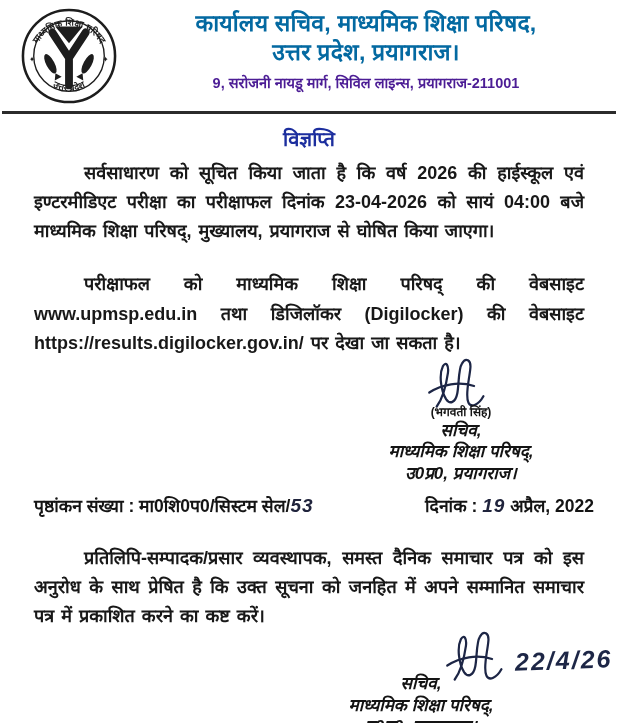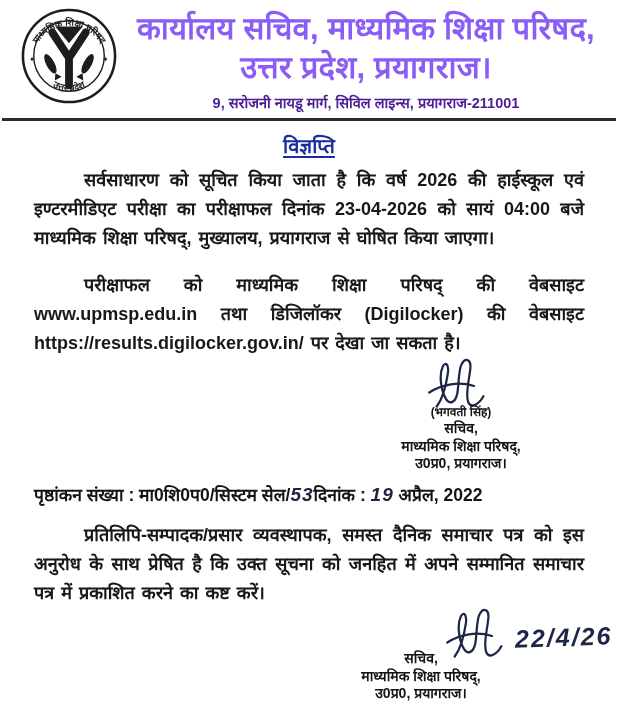--- a/index.html
+++ b/index.html
@@ -4,41 +4,41 @@
 <style>
   html,body{margin:0;padding:0;background:#ffffff;}
   .page{
     position:relative;width:618px;height:723px;overflow:hidden;background:#ffffff;
     color:#1b1b1b;font-family:"Liberation Sans","DejaVu Sans",sans-serif;box-sizing:border-box;
   }
   
   .letterhead{display:flex;align-items:flex-start;gap:8px;padding:7px 12px 0 20px;}
   .logo{width:98px;height:98px;flex:none;}
   .head-text{flex:1;text-align:center;padding-top:2px;}
-  .org-line{color:#8b5cf6;font-weight:700;font-size:31px;line-height:1.26;letter-spacing:0.2px;}
+  .org-line{color:#0369a1;font-weight:700;font-size:23px;line-height:1.26;letter-spacing:0.2px;}
   .address-line{color:#4c1d95;font-weight:700;font-size:14.5px;margin-top:5px;}
   .rule{border-top:3px solid #2b2b2b;margin:6px 2px 0 2px;height:0;}
   
   .notice-title{margin:11px auto 7px;text-align:center;font-size:20px;font-weight:700;
-    color:#1c2e9e;text-decoration:underline;text-underline-offset:3px;}
+    color:#1c2e9e;text-underline-offset:3px;}
   
   .para{margin:0 34px;text-align:justify;text-indent:50px;font-size:18px;font-weight:700;
     line-height:1.62;color:#181818;word-spacing:2px;}
-  .p1{margin-bottom:17px;}
+  .p1{margin-bottom:24px;}
   .latin{font-weight:700;margin-top:48px;}
   
   .sig1{width:262px;margin:2px 26px 0 auto;text-align:center;}
   .signature-svg{display:block;margin:-2px auto -10px;width:84px;height:56px;}
-  .sigline{font-size:14px;font-weight:700;line-height:1.25;color:#141414;}
+  .sigline{font-size:17px;font-weight:700;line-height:1.25;color:#141414;font-style:italic;}
   .signame{font-size:12px;font-weight:700;line-height:1.35;color:#141414;}
   
-  .endorse{display:flex;justify-content:flex-start;align-items:baseline;
+  .endorse{display:flex;justify-content:space-between;align-items:baseline;
     margin:9px 24px 0 34px;font-size:17.5px;font-weight:700;color:#141414;}
   .hand-num{font-style:italic;font-size:19px;letter-spacing:1px;color:#20243c;}
-  .copy-para{margin-top:15px;}
+  .copy-para{margin-top:27px;}
   
   .sig2{width:334px;margin:0 4px 0 auto;}
   .sig2-row{display:flex;justify-content:flex-end;align-items:flex-end;margin-bottom:-14px;}
   .sig2-row .signature-svg{margin:0 -6px 0 0;width:84px;height:56px;}
   .hand-date{font-size:25px;font-weight:700;font-style:italic;color:#1d2646;
     letter-spacing:2px;margin:0 2px 12px 0;transform:rotate(-2deg);white-space:nowrap;}
   .sig2-lines{text-align:center;padding-right:52px;}
 </style>
 </head>
 <body>

